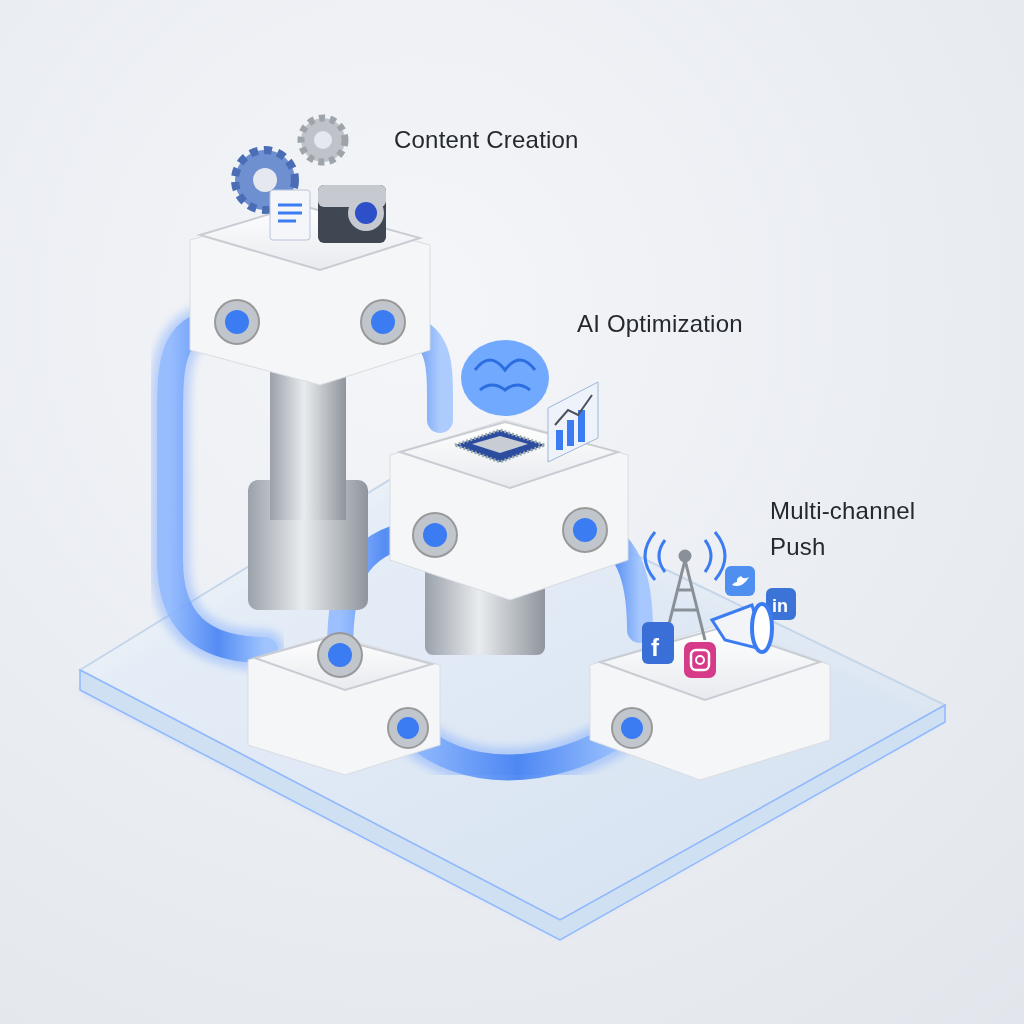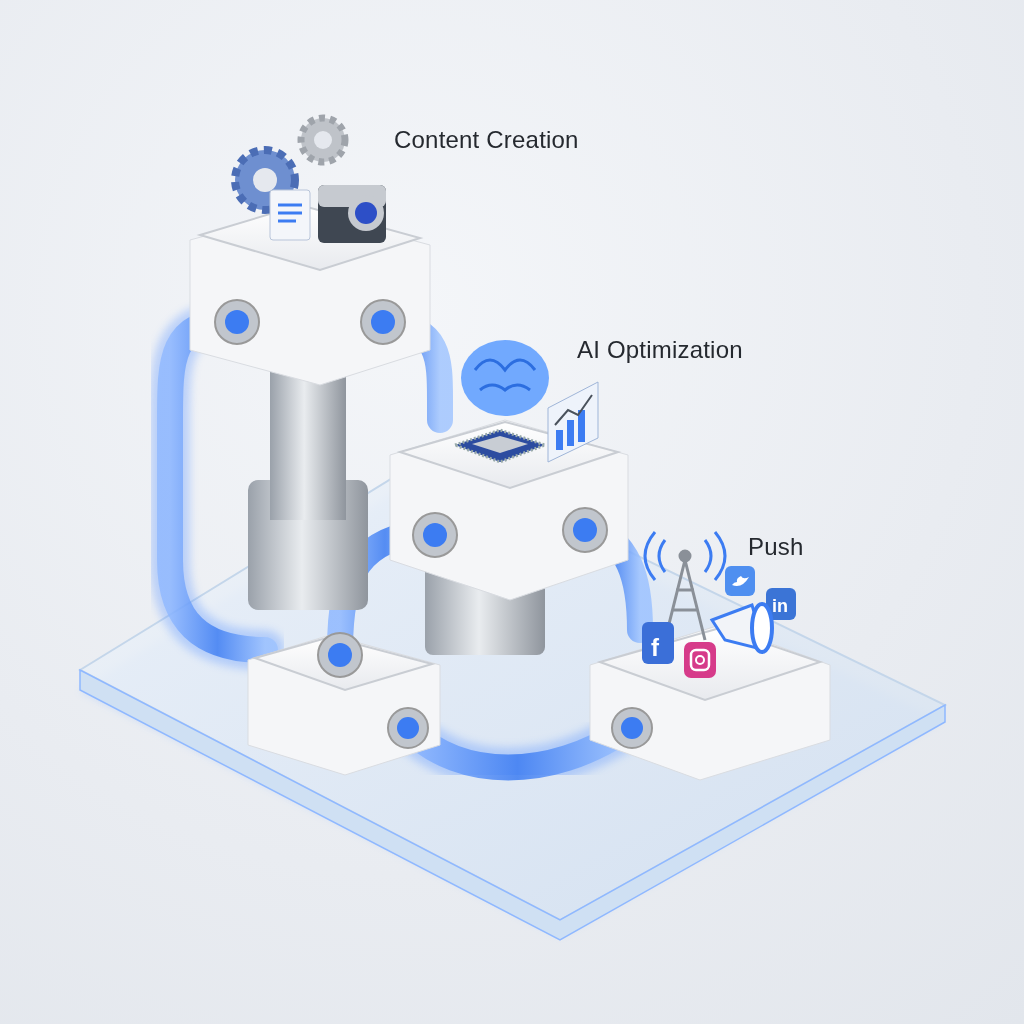--- a/index.html
+++ b/index.html
@@ -146,15 +146,16 @@
     <text x="651" y="656" font-family="Liberation Sans, sans-serif" font-weight="700" font-size="24" fill="#fff">f</text>
   </g>
   <g>
     <rect x="684" y="642" width="32" height="36" rx="7" fill="#d63b8a"></rect>
     <rect x="691" y="650" width="18" height="20" rx="5" fill="none" stroke="#fff" stroke-width="2.5"></rect>
     <circle cx="700" cy="660" r="4" fill="none" stroke="#fff" stroke-width="2"></circle>
   </g>
 </svg>
 
 <div class="label" style="left:394px; top:123px;">Content Creation</div>
-<div class="label" style="left:577px; top:333px;">AI Optimization</div>
-<div class="label" style="left:748px; top:530px;">Push</div>
+<div class="label" style="left:577px; top:307px;">AI Optimization</div>
+<div class="label" style="left:770px; top:494px;">Multi-channel</div>
+<div class="label" style="left:770px; top:530px;">Push</div>
 </div>
 
 </body></html>

